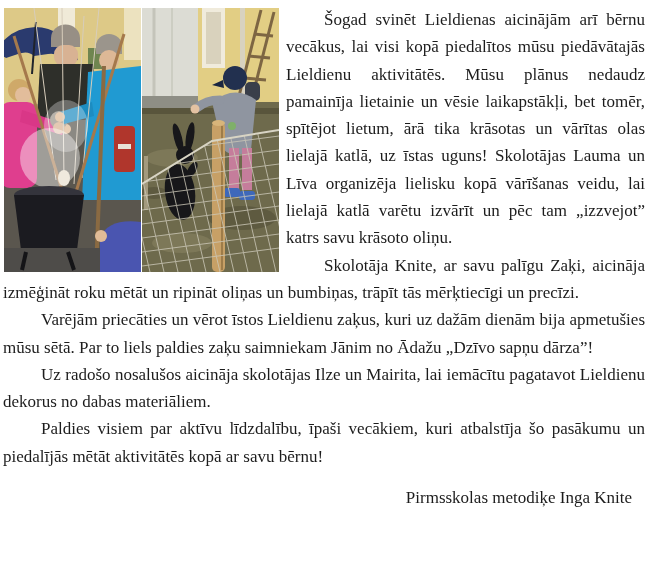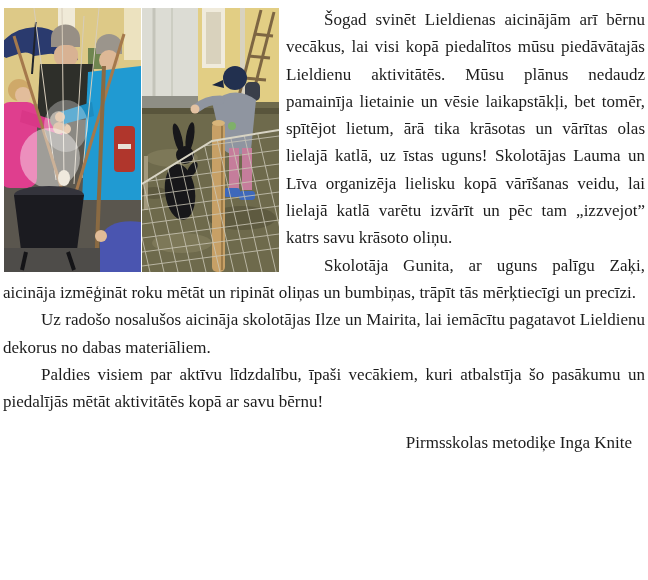--- a/index.html
+++ b/index.html
@@ -164,18 +164,19 @@
           <line x1="0" y1="230" x2="137" y2="212"></line>
           <line x1="0" y1="244" x2="137" y2="226"></line>
           <line x1="0" y1="258" x2="137" y2="240"></line>
         </g>
         <path d="M0,176 L70,133 L137,122" stroke="#d8d4c4" stroke-width="2" fill="none"></path>
       </svg>
     </figure>
   </div>
 
   <p>Šogad svinēt Lieldienas aicinājām arī bērnu vecākus, lai visi kopā piedalītos mūsu piedāvātajās Lieldienu aktivitātēs. Mūsu plānus nedaudz pamainīja lietainie un vēsie laikapstākļi, bet tomēr, spītējot lietum, ārā tika krāsotas un vārītas olas lielajā katlā, uz īstas uguns! Skolotājas Lauma un Līva organizēja lielisku kopā vārīšanas veidu, lai lielajā katlā varētu izvārīt un pēc tam „izzvejot” katrs savu krāsoto oliņu.</p>
-  <p>Skolotāja Gunita, ar uguns palīgu Zaķi, aicināja izmēģināt roku mētāt un ripināt oliņas un bumbiņas, trāpīt tās mērķtiecīgi un precīzi.</p>
+  <p>Skolotāja Knite, ar savu palīgu Zaķi, aicināja izmēģināt roku mētāt un ripināt oliņas un bumbiņas, trāpīt tās mērķtiecīgi un precīzi.</p>
+  <p>Varējām priecāties un vērot īstos Lieldienu zaķus, kuri uz dažām dienām bija apmetušies mūsu sētā. Par to liels paldies zaķu saimniekam Jānim no Ādažu „Dzīvo sapņu dārza”!</p>
   <p>Uz radošo nosalušos aicināja skolotājas Ilze un Mairita, lai iemācītu pagatavot Lieldienu dekorus no dabas materiāliem.</p>
   <p>Paldies visiem par aktīvu līdzdalību, īpaši vecākiem, kuri atbalstīja šo pasākumu un piedalījās mētāt aktivitātēs kopā ar savu bērnu!</p>
   <p class="signature">Pirmsskolas metodiķe Inga Knite</p>
 
 </div>
 
 </body></html>

